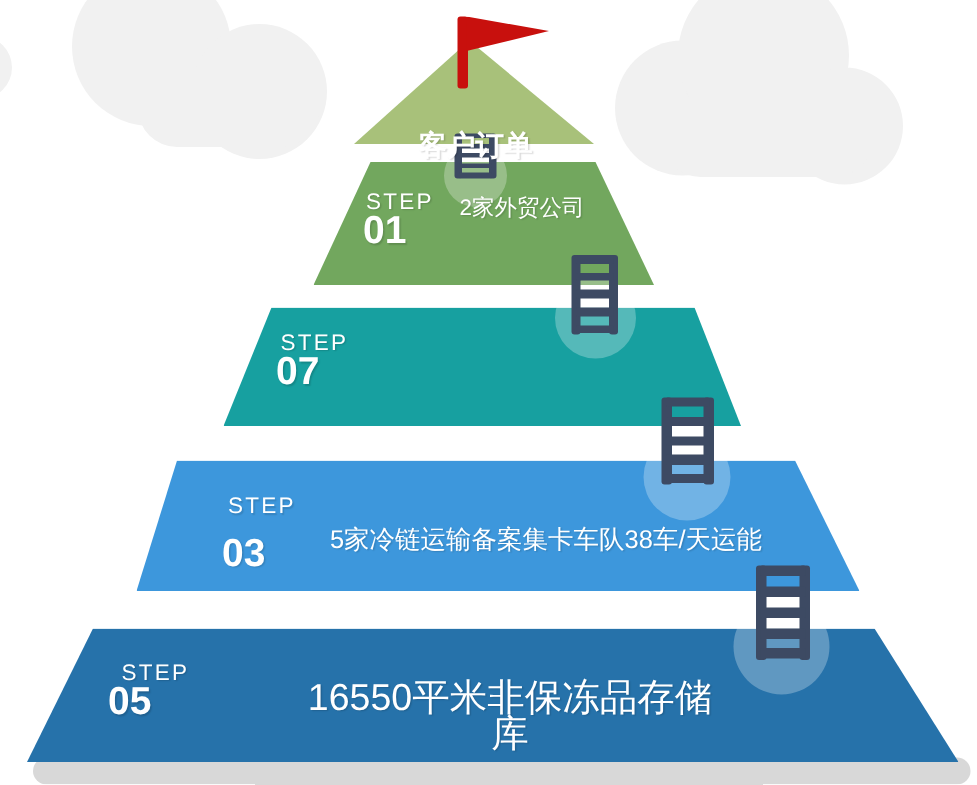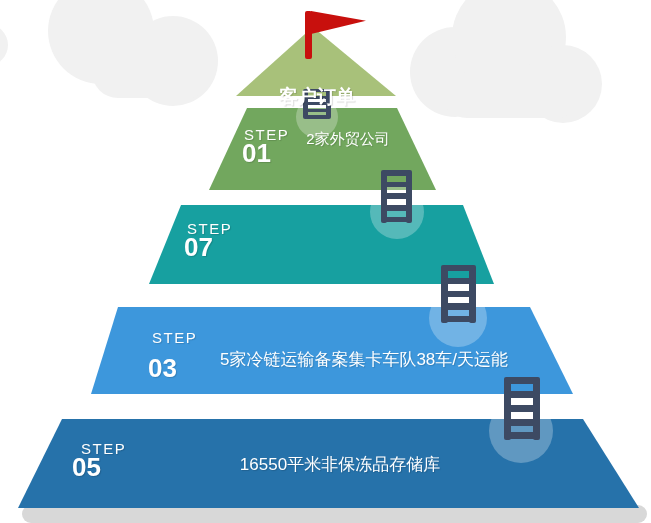--- a/index.html
+++ b/index.html
@@ -61,21 +61,21 @@
   .s1-num{left:242px;top:140px;}
   .s1-text{left:264px;top:129px;width:168px;font-size:15px;line-height:19px;}
   .s2-label{left:187px;top:220px;}
   .s2-num{left:184px;top:234px;}
   .s2-text{left:266px;top:221px;width:190px;font-size:17px;line-height:21px;}
   .s3-label{left:152px;top:329px;}
   .s3-num{left:148px;top:343px;margin-top:12px;}
   .s3-text{left:194px;top:334px;width:340px;font-size:17px;line-height:19px;margin-top:16px;}
   .s4-label{left:81px;top:440px;}
   .s4-num{left:72px;top:454px;}
-  .s4-text{left:200px;top:453px;width:280px;font-size:17px;line-height:24px;}
+  .s4-text{left:200px;top:453px;width:280px;font-size:25px;line-height:24px;}
 </style>
 </head>
 <body>
 
 <div class="canvas">
 
   <div class="cloud-part c1a" style="background-color: rgb(241, 241, 241);"></div>
   <div class="cloud-part c1b" style="background-color: rgb(241, 241, 241);"></div>
   <div class="cloud-bar c1bar" style="background-color: rgb(241, 241, 241);"></div>
   <div class="cloud-part c3" style="background-color: rgb(241, 241, 241);"></div>

